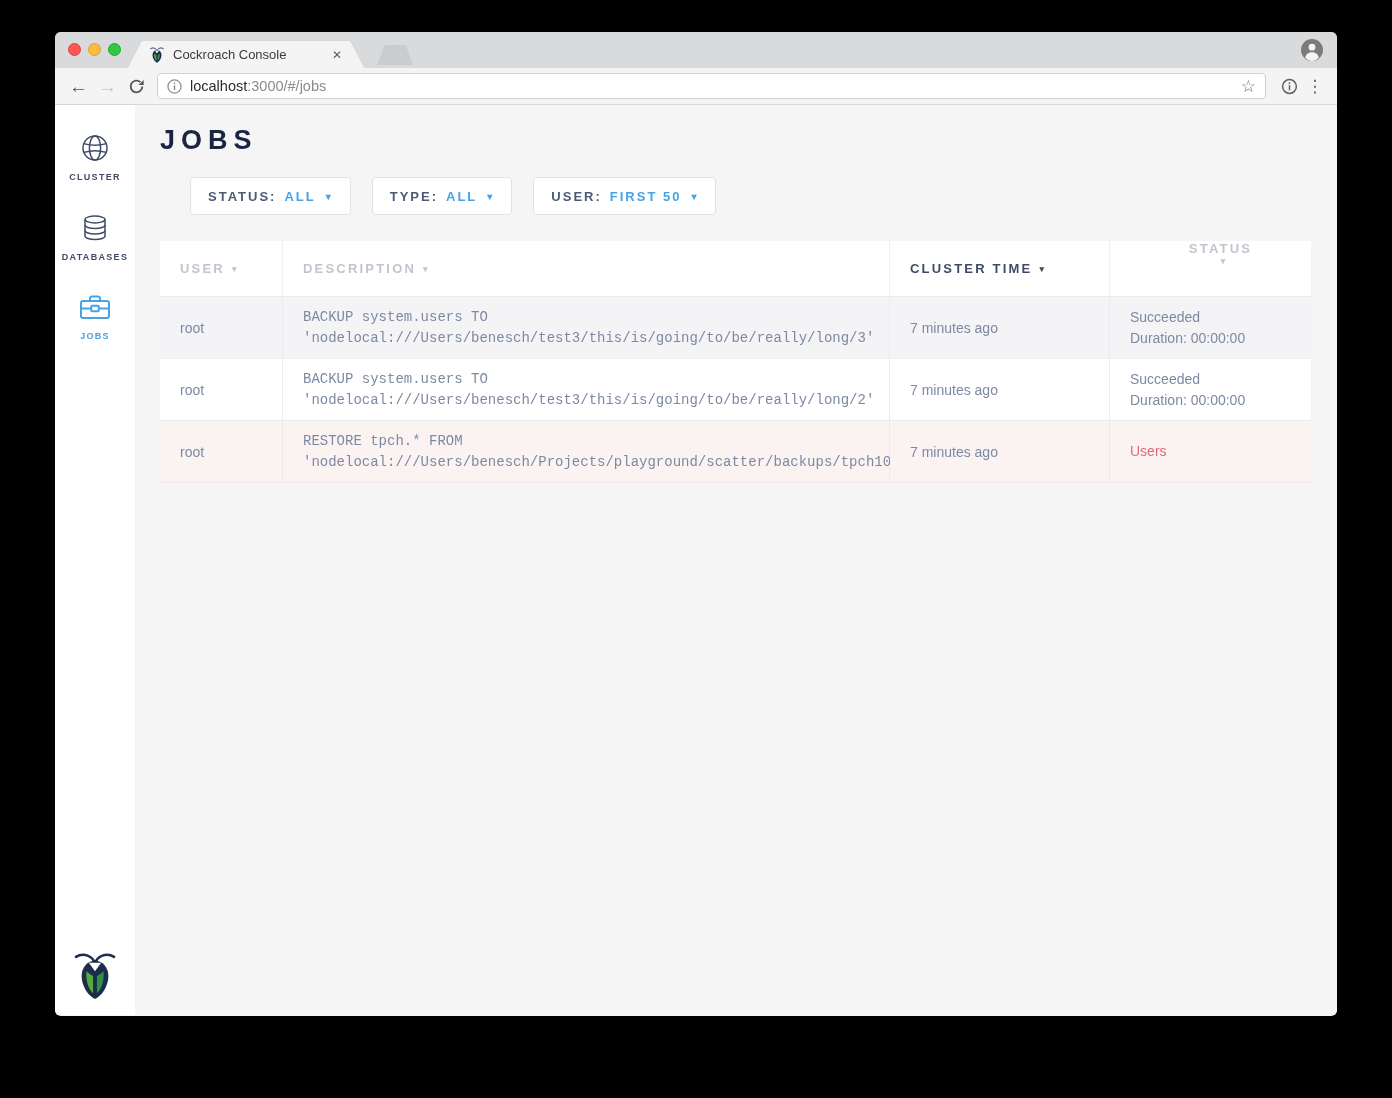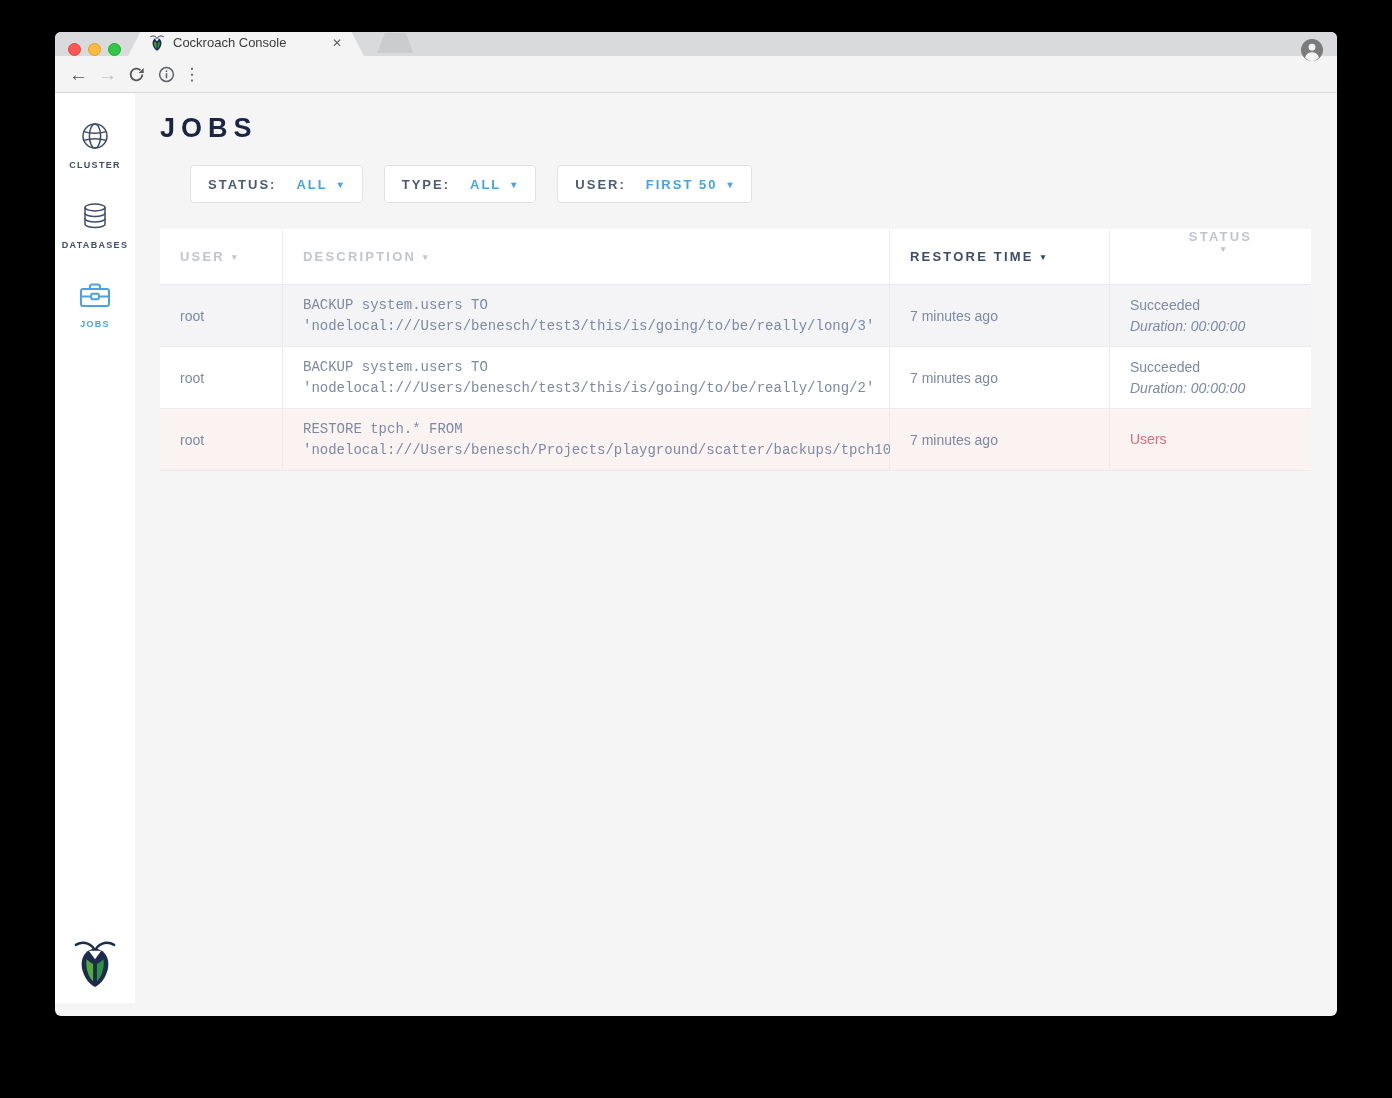--- a/index.html
+++ b/index.html
@@ -10,21 +10,21 @@
     font-family:"Liberation Sans", sans-serif;
     overflow:hidden;
   }
   .window {
     position:absolute; left:55px; top:32px; width:1282px; height:984px;
     border-radius:6px; overflow:hidden; background:#f5f5f6;
     box-shadow:0 18px 50px rgba(0,0,0,.6);
   }
 
   
-  .tabstrip { position:relative; height:24px; background:#d9dadb; }
+  .tabstrip { position:relative; height:36px; background:#d9dadb; }
   .traffic { position:absolute; left:13px; top:11px; display:flex; gap:7px; }
   .light { width:13px; height:13px; border-radius:50%; }
   .light.red    { background:#fc5753; border:1px solid #e2443f; }
   .light.yellow { background:#fdbc40; border:1px solid #dfa023; }
   .light.green  { background:#33c748; border:1px solid #1eab29; }
 
   .tab {
     position:absolute; left:87px; bottom:0; width:208px; height:27px;
     background:#f4f4f5; display:flex; align-items:center; padding:0 8px;
   }
@@ -79,21 +79,21 @@
   .main { flex:1; padding:20px 0 0 25px; background:#f5f5f6; }
   .page-title { font-size:27px; font-weight:700; letter-spacing:6px;
     color:#1a2544; line-height:30px; }
 
   .filters { margin-top:22px; display:flex; gap:21px;padding-left:30px; }
   .chip {
     background:#fff; border:1px solid #e1e2e6; border-radius:4px; height:38px;
     display:flex; align-items:center; padding:0 17px; cursor:pointer;
     font-size:13px; font-weight:bold; letter-spacing:2px; color:#4c5a75;
   }
-  .chip .value { color:#47a3e5; margin-left:20px; }
+  .chip .value { color:#47a3e5; margin-left:8px; }
   .chip .caret { color:#47a3e5; font-size:10px; margin-left:10px; }
 
   .jobs-table { margin-top:26px; width:1151px; }
   .trow { display:grid; grid-template-columns:123px 607px 220px 201px; }
   .thead .cell {
     background:#fff; height:56px; display:flex; align-items:center;
     padding-left:20px; font-size:13px; font-weight:bold; letter-spacing:2.2px;
     color:#c2c5cd; border-bottom:1px solid #e9eaec; border-right:1px solid #efeff1;
   }
   .thead .cell:last-child { border-right:none;flex-direction:column; }
@@ -106,21 +106,21 @@
     border-bottom:1px solid #ececee; border-right:1px solid #ececee;
   }
   .brow .cell:last-child { border-right:none; }
   .brow.odd  .cell { background:#f4f4f6; }
   .brow.even .cell { background:#ffffff; }
   .brow.failed .cell { background:#fbf3f2; border-color:#f1e8e7; }
   .desc-cell { font-family:Liberation Mono, monospace; font-size:12.5px;
     line-height:21px; white-space:nowrap; }
   .creation-cell { padding-left:22px; }
   .status-cell { padding-left:18px; line-height:21px; }
-  .duration { font-style:italic; }
+  .duration { }
   .brow.failed .status-main { color:#e0697a; }
 
   svg { display:block; }
 </style>
 </head>
 <body>
 
 <div class="window">
 
   <div class="tabstrip">
@@ -158,20 +158,31 @@
 
   <div class="toolbar">
     <div class="nav-btn back-glyph">←</div>
     <div class="nav-btn fwd-glyph">→</div>
     <div class="reload-btn">
       <svg width="17" height="17" viewBox="0 0 18 18" fill="none">
         <path d="M15.2 9 A6.2 6.2 0 1 1 13.2 4.4" stroke="#565656" stroke-width="2"></path>
         <polygon points="16.6,2 16.6,7.4 11.2,7.4" fill="#565656"></polygon>
       </svg>
     </div>
+    <div class="urlbar">
+      <span>
+        <svg width="15" height="15" viewBox="0 0 16 16" fill="none">
+          <circle cx="8" cy="8" r="7" stroke="#909090" stroke-width="1.4"></circle>
+          <rect x="7.2" y="6.8" width="1.6" height="5" fill="#909090"></rect>
+          <rect x="7.2" y="3.8" width="1.6" height="1.7" fill="#909090"></rect>
+        </svg>
+      </span>
+      <span class="url-text"><span class="host">localhost</span><span>:3000/#/jobs</span></span>
+      <span class="star">☆</span>
+    </div>
     <div class="ext-btn">
       <svg width="17" height="17" viewBox="0 0 18 18" fill="none">
         <circle cx="9" cy="9" r="7.3" stroke="#5f6368" stroke-width="1.6"></circle>
         <rect x="8.2" y="4.6" width="1.6" height="1.8" fill="#5f6368"></rect>
         <rect x="8.2" y="7.6" width="1.6" height="5.4" fill="#5f6368"></rect>
       </svg>
     </div>
     <div class="dots">⋮</div>
   </div>
 
@@ -249,21 +260,21 @@
         <div class="trow thead">
           <div class="cell">
             <span>USER</span>
             <span class="sort-caret">▾</span>
           </div>
           <div class="cell">
             <span>DESCRIPTION</span>
             <span class="sort-caret">▾</span>
           </div>
           <div class="cell sorted">
-            <span>RESTORE TIME</span>
+            <span>CLUSTER TIME</span>
             <span class="sort-caret">▾</span>
           </div>
           <div class="cell">
             <span>STATUS</span>
             <span class="sort-caret">▾</span>
           </div>
         </div>
 
         <div class="trow brow odd">
           <div class="cell">root</div>

